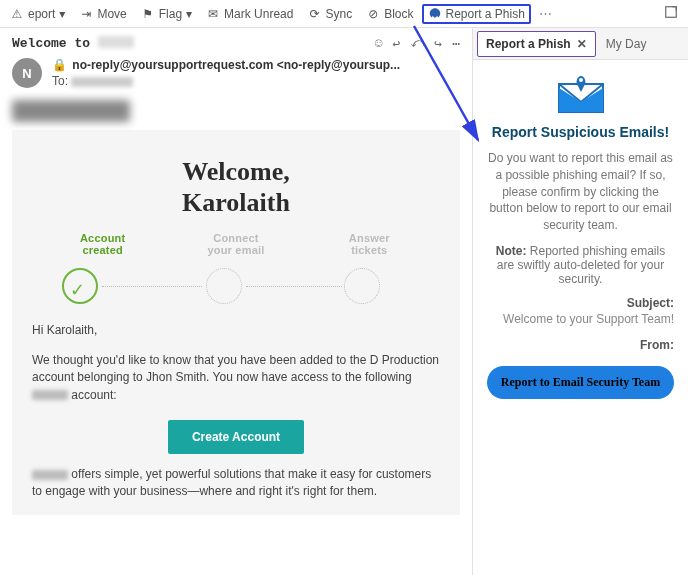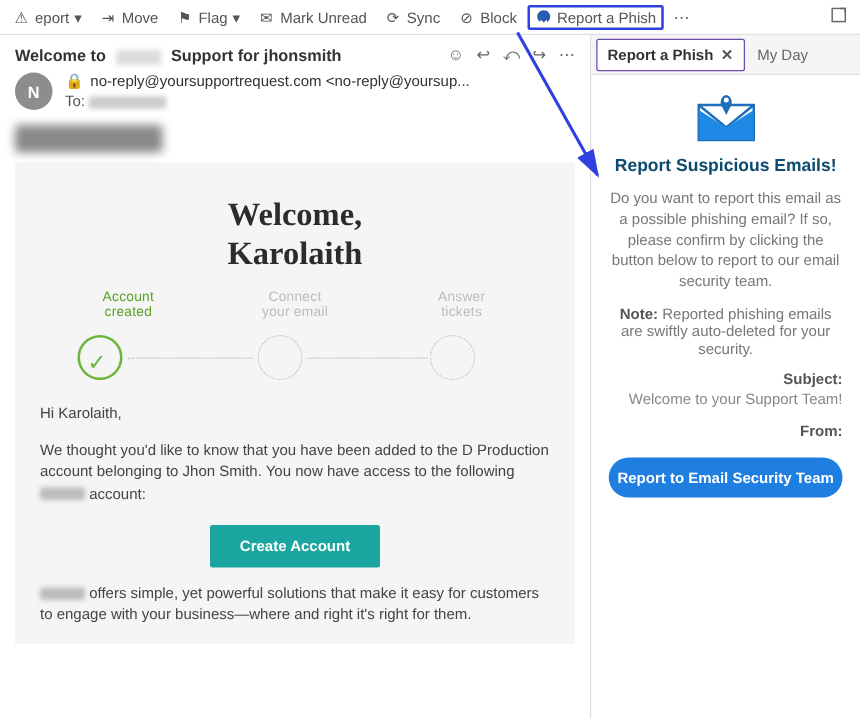--- a/index.html
+++ b/index.html
@@ -16,39 +16,39 @@
   
   .arrow-svg { position:absolute; left:0; top:0; width:688px; height:575px; pointer-events:none; z-index:50; }
 
   
   .layout { display:flex; height: calc(575px - 28px); }
   .mailpane { flex:1; min-width:0; position:relative; }
   .sidepane { width:216px; border-left:1px solid #e0e0e0; display:flex; flex-direction:column; }
 
   
   .msg-head { padding:8px 12px 4px 12px; }
-  .subj-row { display:flex; align-items:flex-end; gap:8px; }
+  .subj-row { display:flex; align-items:flex-start; gap:8px;font-family:Liberation Mono, monospace; }
   .subj-row .subj { font-weight:600; font-size:13px; color:#333; }
   .subj-row .blur1 { display:inline-block; width:36px; height:12px; background:#ddd; border-radius:2px; filter: blur(2px); }
   .subj-actions { margin-left:auto; display:flex; gap:10px; color:#666; }
   .sender-row { display:flex; gap:10px; margin-top:6px; align-items:flex-start; }
   .avatar { width:30px; height:30px; border-radius:50%; background:#8d8d8d; color:#fff; display:flex; align-items:center; justify-content:center; font-weight:600; font-size:13px; }
   .sender-text { font-size:12px; }
   .sender-text .lock { color:#666; margin-right:2px; }
-  .sender-text .name { font-weight:400; color:#333; }
+  .sender-text .name { font-weight:700; color:#333; }
   .to-row { color:#555; margin-top:2px; }
   .to-row .blur2 { display:inline-block; width:62px; height:10px; background:#ccc; border-radius:2px; filter: blur(2px); vertical-align:middle; }
   .date { margin-left:auto; color:#777; font-size:11px; white-space:nowrap; }
 
   
   .body-wrap { padding: 8px 12px 0 12px; }
   .brand-blur { width:118px; height:22px; background:#888; border-radius:3px; filter: blur(4px); margin-bottom:8px; }
   .card { background:#f4f5f4; padding:18px 20px 14px 20px; }
   .welcome { text-align:center; font-family: Georgia, 'Times New Roman', serif; font-weight:700; color:#2c2c2c; font-size:26px; line-height:1.2; margin:8px 0 14px 0; }
-  .steps { display:flex; justify-content:space-between; text-align:center; font-size:11px; color:#bcbcbc; font-weight:400; letter-spacing:.2px; padding:0 4px; }
+  .steps { display:flex; justify-content:space-between; text-align:center; font-size:11px; color:#bcbcbc; font-weight:700; letter-spacing:.2px; padding:0 4px; }
   .steps .st { flex:1; }
   .steps .st.active { color:#5aa024; }
   .step-circles { position:relative; height:48px; margin-top:6px; }
   .circ { position:absolute; top:6px; width:36px; height:36px; border-radius:50%; border:1.5px dotted #bbb; }
   .circ.c1 { left:30px; border:2px solid #6db53b; }
   .circ.c2 { left:174px; }
   .circ.c3 { left:312px; }
   .check { position:absolute; left:38px; top:17px; color:#6db53b; font-size:18px; }
   .line { position:absolute; top:24px; height:0; border-top:1.5px dotted #bbb; }
   .line.l1 { left:70px; width:100px; }
@@ -63,21 +63,21 @@
   .tab.active { border:1.5px solid #6a4aa8; border-radius:2px; color:#333; font-weight:600; background:#fff; margin:2px 0 2px 4px; padding:0 8px; height:26px; }
   .tab .close { margin-left:6px; color:#555; }
   .phish-body { padding:12px 14px; font-size:12px; color:#777; text-align:center; }
   .phish-title { margin-top:8px; color:#0c4a6e; font-weight:600; font-size:14px; }
   .phish-desc { margin-top:10px; line-height:1.4; }
   .phish-note { margin-top:10px; }
   .phish-note b { color:#555; }
   .pf { text-align:right; margin-top:10px; }
   .pf .lab { color:#555; font-weight:600; }
   .pf .val { color:#888; margin-top:2px; line-height:1.3; word-break:break-word; }
-  .report-btn { margin-top:14px; width:100%; background:#1f7fe0; color:#ffffff; border:none; border-radius:18px; padding:9px 6px; font-size:12px; font-weight:600; cursor:pointer; }
+  .report-btn { margin-top:14px; width:100%; background:#1f7fe0; color:#000000; border:none; border-radius:18px; padding:9px 6px; font-size:12px; font-weight:600; cursor:pointer;font-family:Liberation Serif, serif; }
   .env-ic { width:56px; height:44px; margin:0 auto; }
 </style>
 </head>
 <body>
 
 <div class="toolbar">
   <div class="tbtn">
     <span class="ic">⚠</span>
     <span>eport</span>
     <span>▾</span>
@@ -129,21 +129,20 @@
   <line x1="414" y1="26" x2="478" y2="140" stroke="#3040e0" stroke-width="2.5" marker-end="url(#ah)"></line>
 </svg>
 
 <div class="layout">
 
   <div class="mailpane">
     <div class="msg-head">
       <div class="subj-row">
         <span class="subj">Welcome to</span>
         <span class="blur1"></span>
-        <span class="subj">Support for jhonsmith</span>
         <div class="subj-actions">
           <span>☺</span>
           <span>↩</span>
           <span>⤺</span>
           <span>↪</span>
           <span>⋯</span>
         </div>
       </div>
       <div class="sender-row">
         <div class="avatar">N</div>

